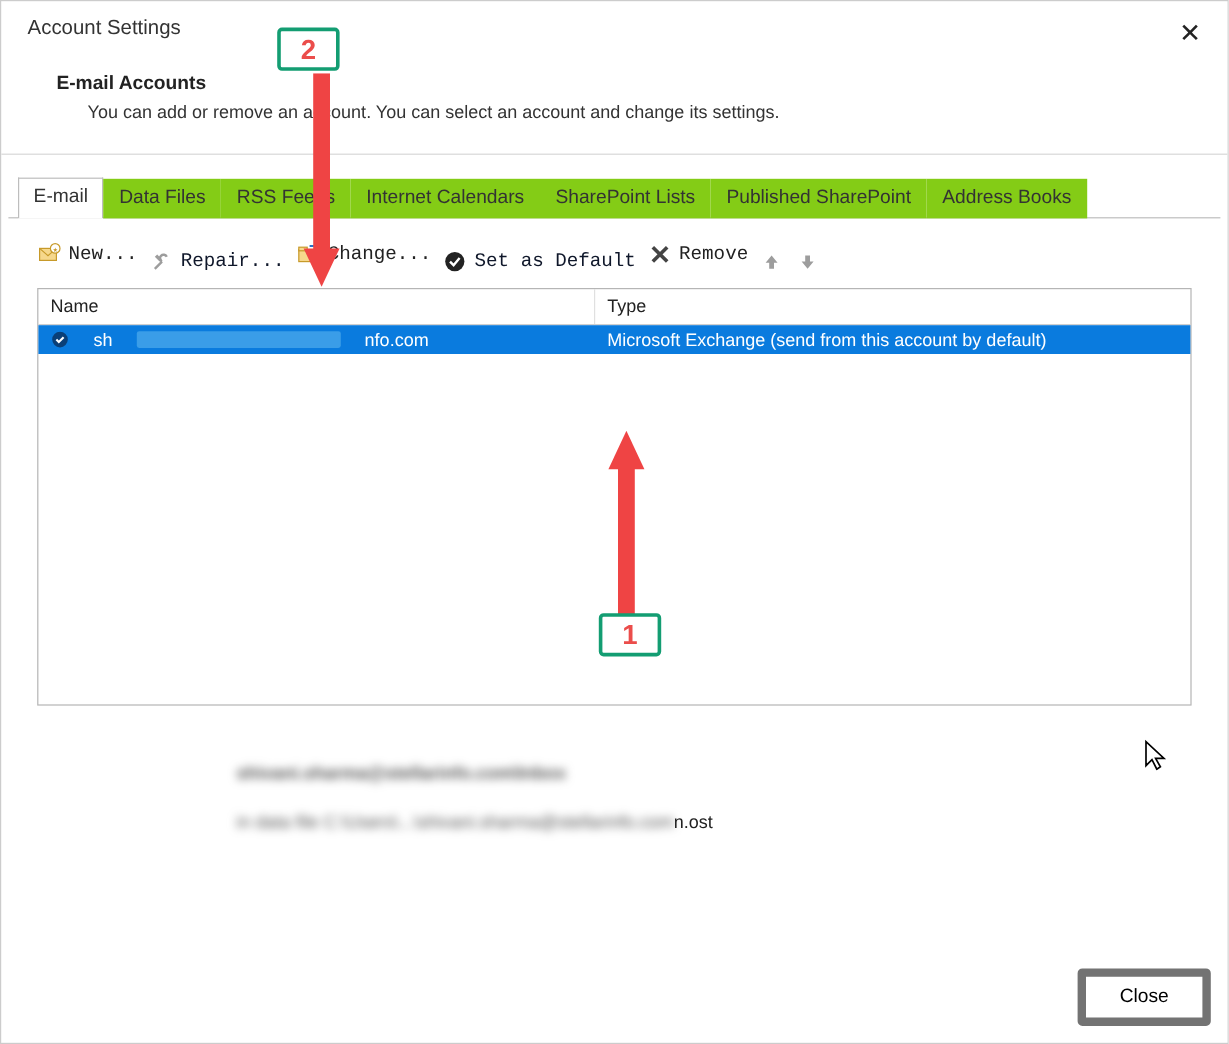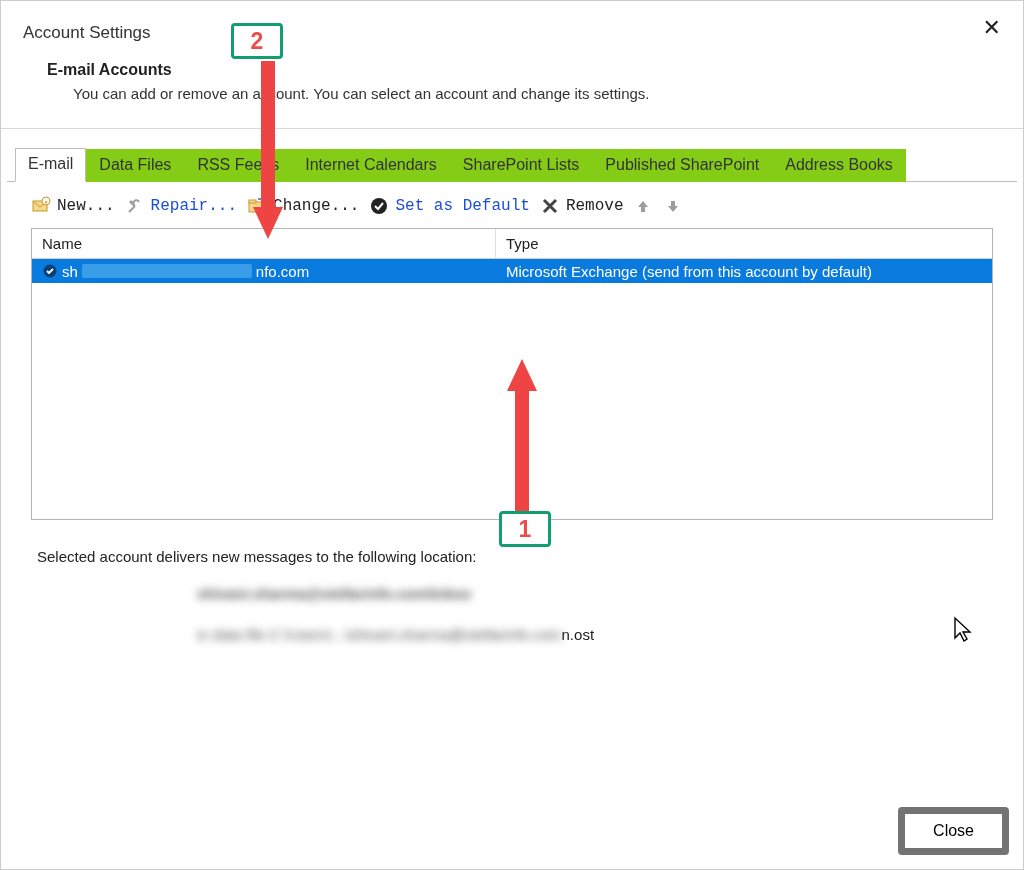--- a/index.html
+++ b/index.html
@@ -1,41 +1,41 @@
 <!DOCTYPE html>
 <html><head>
 <meta charset="utf-8">
 <style>
   * { box-sizing: border-box; }
   html,body { margin:0; padding:0; font-family: "Segoe UI", Arial, sans-serif; font-size:15px; color:#222; background:#fff; }
   .window { position:relative; width:1024px; height:870px; border:1px solid #ccc; background:#fff; overflow:hidden; }
-  .titlebar { display:flex; align-items:flex-end; justify-content:space-between; padding:12px 14px 4px 22px; }
+  .titlebar { display:flex; align-items:flex-start; justify-content:space-between; padding:12px 14px 4px 22px; }
   .title { font-size:17px; color:#333; }
   .close-x { font-size:22px; line-height:1; padding:4px 8px; cursor:pointer; font-weight:300; }
   .section { padding:14px 30px 18px 46px; }
   .section h3 { margin:0 0 6px 0; font-size:16px; font-weight:700; }
   .section p { margin:0 0 0 26px; font-size:15px; color:#333; }
   .divider { border-top:1px solid #d8d8d8; margin:8px 0 0 0; }
   .tabs-outer { padding:18px 6px 0 6px; position:relative; }
   .tabs { display:flex; align-items:center; gap:0; padding:0 8px; border-bottom:1px solid #bdbdbd; }
   .tab { padding:6px 12px 8px 12px; font-size:16px; color:#333; border:1px solid transparent; border-bottom:none; cursor:pointer; position:relative; top:1px; background:#84cc16; }
   .tab.active { border:1px solid #bdbdbd; border-bottom:1px solid #fff; background:#fff; }
   .toolbar { display:flex; align-items:center; gap:10px; padding:14px 24px 12px 24px;font-family:Liberation Mono, monospace; }
   .tbtn { display:flex; align-items:center; gap:6px; font-size:16px; color:#222; cursor:pointer; }
-  .tbtn.disabled { color:#1d4ed8; cursor:default; }
+  .tbtn.disabled { color:#0f172a; cursor:default;margin-top:12px; }
   .ticon { width:20px; height:20px; display:inline-flex; align-items:center; justify-content:center; }
-  .list-box { margin:0 24px; border:1px solid #b5b5b5; height:292px; background:#fff; }
+  .list-box { margin:0 24px; border:1px solid #b5b5b5; height:348px; background:#fff; }
   .list-header { display:flex; border-bottom:1px solid #cfcfcf; font-size:15px; }
   .col { padding:6px 10px; border-right:1px solid #e0e0e0; }
   .col.name { width:464px; }
   .col.type { flex:1; border-right:none; }
   .row { display:flex; align-items:center; font-size:15px; height:24px; }
   .row.selected { background:#0a7bde; color:#fff; }
   .row .cell { padding:2px 10px; overflow:hidden; white-space:nowrap; }
-  .row .cell.name { width:464px; display:flex; align-items:center; gap:4px; }
+  .row .cell.name { width:464px; display:flex; align-items:center; gap:20px; }
   .row .cell.type { flex:1; }
   .under { padding:28px 30px 0 30px; font-size:15px; color:#222; }
   .loc-lines { margin:20px 0 0 160px; }
   .blurred { filter: blur(4px); color:#555; }
   .footer { position:absolute; right:14px; bottom:14px; }
   .btn { border:7px solid #737373; background:#fff; padding:8px 28px; font-size:16px; border-radius:4px; cursor:pointer; }
   
   .callout { position:absolute; z-index:50; }
   .callout .num { width:52px; height:36px; border:3px solid #139d72; background:#fff; color:#eb4d4b; font-weight:700; font-size:23px; display:flex; align-items:center; justify-content:center; border-radius:4px; text-shadow: -1px -1px 0 #fff,1px -1px 0 #fff,-1px 1px 0 #fff,1px 1px 0 #fff; }
   .arrow-svg { position:absolute; z-index:49; }
@@ -152,21 +152,20 @@
           </span>
           <span>sh</span>
           <span class="redact" style="width:170px"></span>
           <span>nfo.com</span>
         </div>
         <div class="cell type">Microsoft Exchange (send from this account by default)</div>
       </div>
     </div>
 
     <div class="under">
-      <div>Selected account delivers new messages to the following location:</div>
       <div class="loc-lines">
         <div class="blurred" style="font-weight:600">shivani.sharma@stellarinfo.com\Inbox</div>
         <div style="margin-top:24px">
           <span class="blurred">in data file C:\Users\...\shivani.sharma@stellarinfo.com</span><span>n.ost</span>
         </div>
       </div>
     </div>
 
   </div>
 

